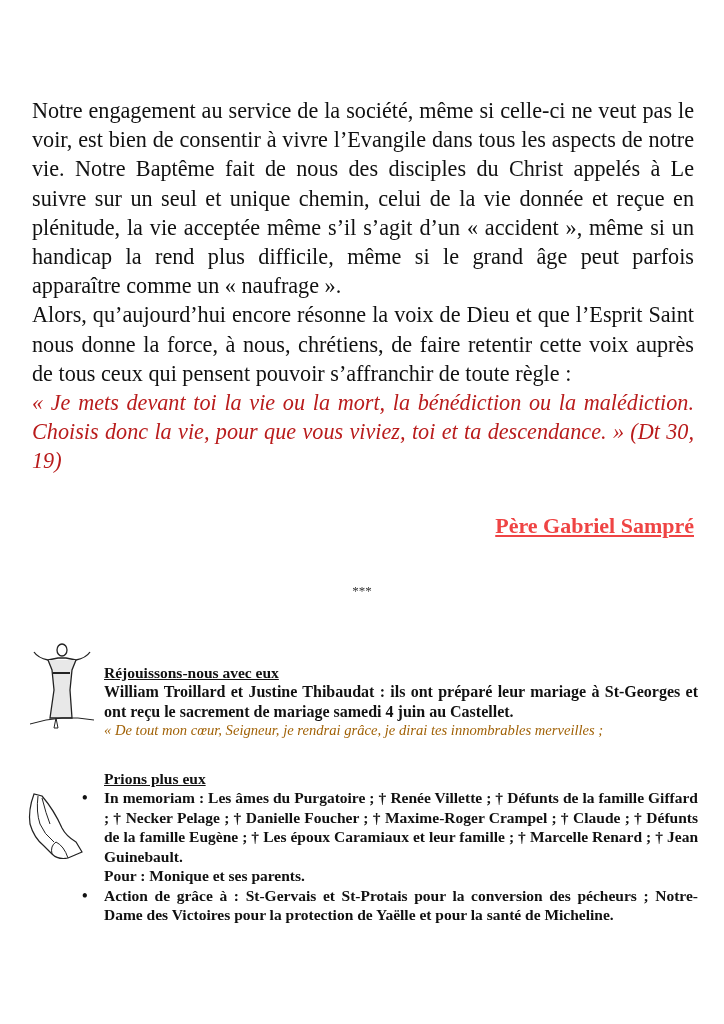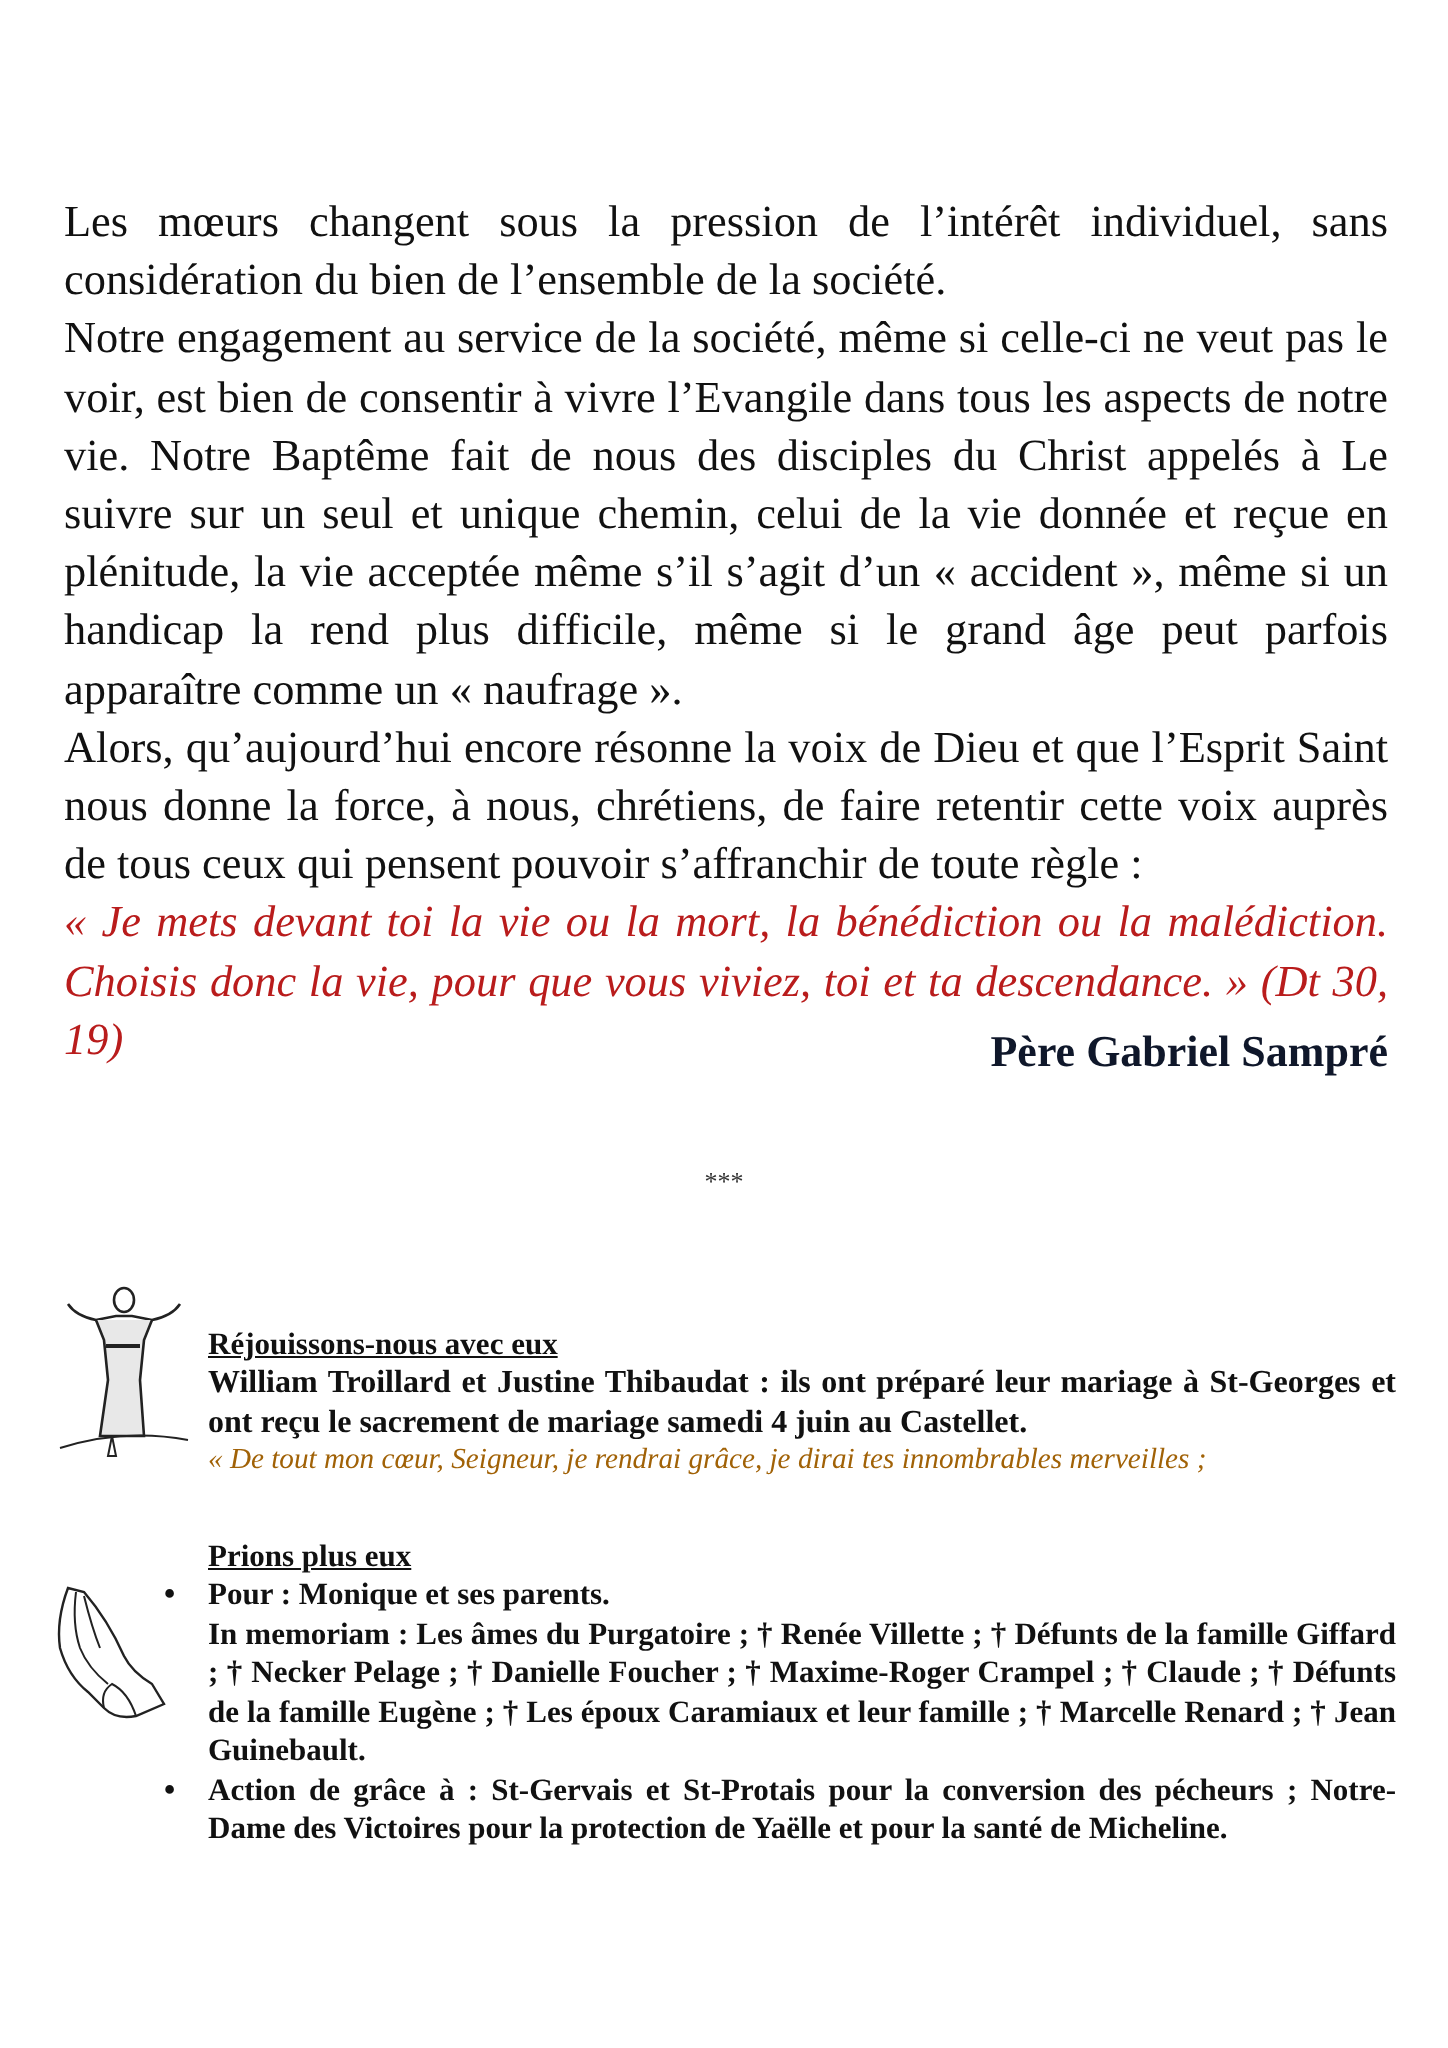--- a/index.html
+++ b/index.html
@@ -8,21 +8,21 @@
     font-family: "Liberation Serif", serif; color: #111;
   }
   .main-text {
     position: absolute; left: 32px; top: 96px; width: 662px;
     font-size: 22.2px; line-height: 29.2px; text-align: justify;
   }
   .main-text p { margin: 0; }
   .quote { font-style: italic; color: #b91c1c; }
   .signature {
     position: absolute; right: 30px; top: 513px;
-    font-weight: bold; font-size: 22px; color: #0f172a;
+    font-weight: bold; font-size: 22px; color: #ef4444; text-decoration: underline;
   }
   .stars {
     position: absolute; left: 0; width: 724px; top: 583px; text-align: center;
     font-size: 13px; color: #333;
   }
   .section-heading {
     font-weight: bold; text-decoration: underline; font-size: 15.5px; line-height: 19px;
   }
   .rejouissons {
     position: absolute; left: 104px; top: 651px; width: 594px;
@@ -41,21 +41,20 @@
   .prions li .bullet {
     position: absolute; left: -22px; top: 0; font-size: 16px;
   }
   .icon-figure { position: absolute; left: 28px; top: 640px; width: 68px; height: 90px; }
   .icon-hands { position: absolute; left: 24px; top: 790px; width: 64px; height: 72px; }
 </style>
 </head>
 <body>
 
 <div class="main-text">
-  <p>Les mœurs changent sous la pression de l’intérêt individuel, sans considération du bien de l’ensemble de la société.</p>
   <p>Notre engagement au service de la société, même si celle-ci ne veut pas le voir, est bien de consentir à vivre l’Evangile dans tous  les aspects de notre vie.  Notre Baptême fait de nous des disciples du Christ appelés à Le suivre sur un seul et unique chemin, celui de la vie donnée et reçue en plénitude, la vie acceptée même s’il s’agit d’un « accident », même si un handicap la rend plus difficile, même si le  grand âge peut parfois apparaître comme un « naufrage ».</p>
   <p>Alors, qu’aujourd’hui encore résonne la voix de Dieu et que l’Esprit Saint nous donne la force, à nous, chrétiens, de faire retentir cette voix auprès de tous ceux qui pensent pouvoir s’affranchir de toute règle :</p>
   <p class="quote">« Je mets devant toi la vie ou la mort, la bénédiction ou la malédiction. Choisis donc la vie, pour que vous viviez, toi et ta descendance. » (Dt 30, 19)</p>
 </div>
 
 <div class="signature">Père Gabriel Sampré</div>
 <div class="stars">***</div>
 
 <svg class="icon-figure" viewBox="0 0 68 90">
   <ellipse cx="34" cy="10" rx="5" ry="6" fill="none" stroke="#222" stroke-width="1.3"></ellipse>
@@ -77,21 +76,21 @@
   <path d="M14 6 Q12 22 16 34 Q20 44 30 52" fill="none" stroke="#222" stroke-width="1"></path>
   <path d="M18 8 Q22 24 26 34" fill="none" stroke="#222" stroke-width="1"></path>
   <path d="M28 64 Q26 56 32 52 Q40 56 44 68" fill="none" stroke="#222" stroke-width="1"></path>
 </svg>
 
 <div class="prions">
   <div class="section-heading">Prions plus eux</div>
   <ul>
     <li>
       <span class="bullet">•</span>
+      <div>In memoriam : Les âmes du Purgatoire ; † Renée Villette ; † Défunts de la famille Giffard ; † Necker Pelage ; † Danielle Foucher ; † Maxime-Roger Crampel ; † Claude ; † Défunts de la famille Eugène ; † Les époux Caramiaux et leur famille ; † Marcelle Renard ; † Jean Guinebault.</div>
       <div>Pour : Monique et ses parents.</div>
-      <div>In memoriam : Les âmes du Purgatoire ; † Renée Villette ; † Défunts de la famille Giffard ; † Necker Pelage ; † Danielle Foucher ; † Maxime-Roger Crampel ; † Claude ; † Défunts de la famille Eugène ; † Les époux Caramiaux et leur famille ; † Marcelle Renard ; † Jean Guinebault.</div>
     </li>
     <li>
       <span class="bullet">•</span>
       <div>Action de grâce à : St-Gervais et  St-Protais pour la conversion des pécheurs ; Notre-Dame des Victoires pour la protection de Yaëlle et pour la santé de Micheline.</div>
     </li>
   </ul>
 </div>
 
 </body></html>

